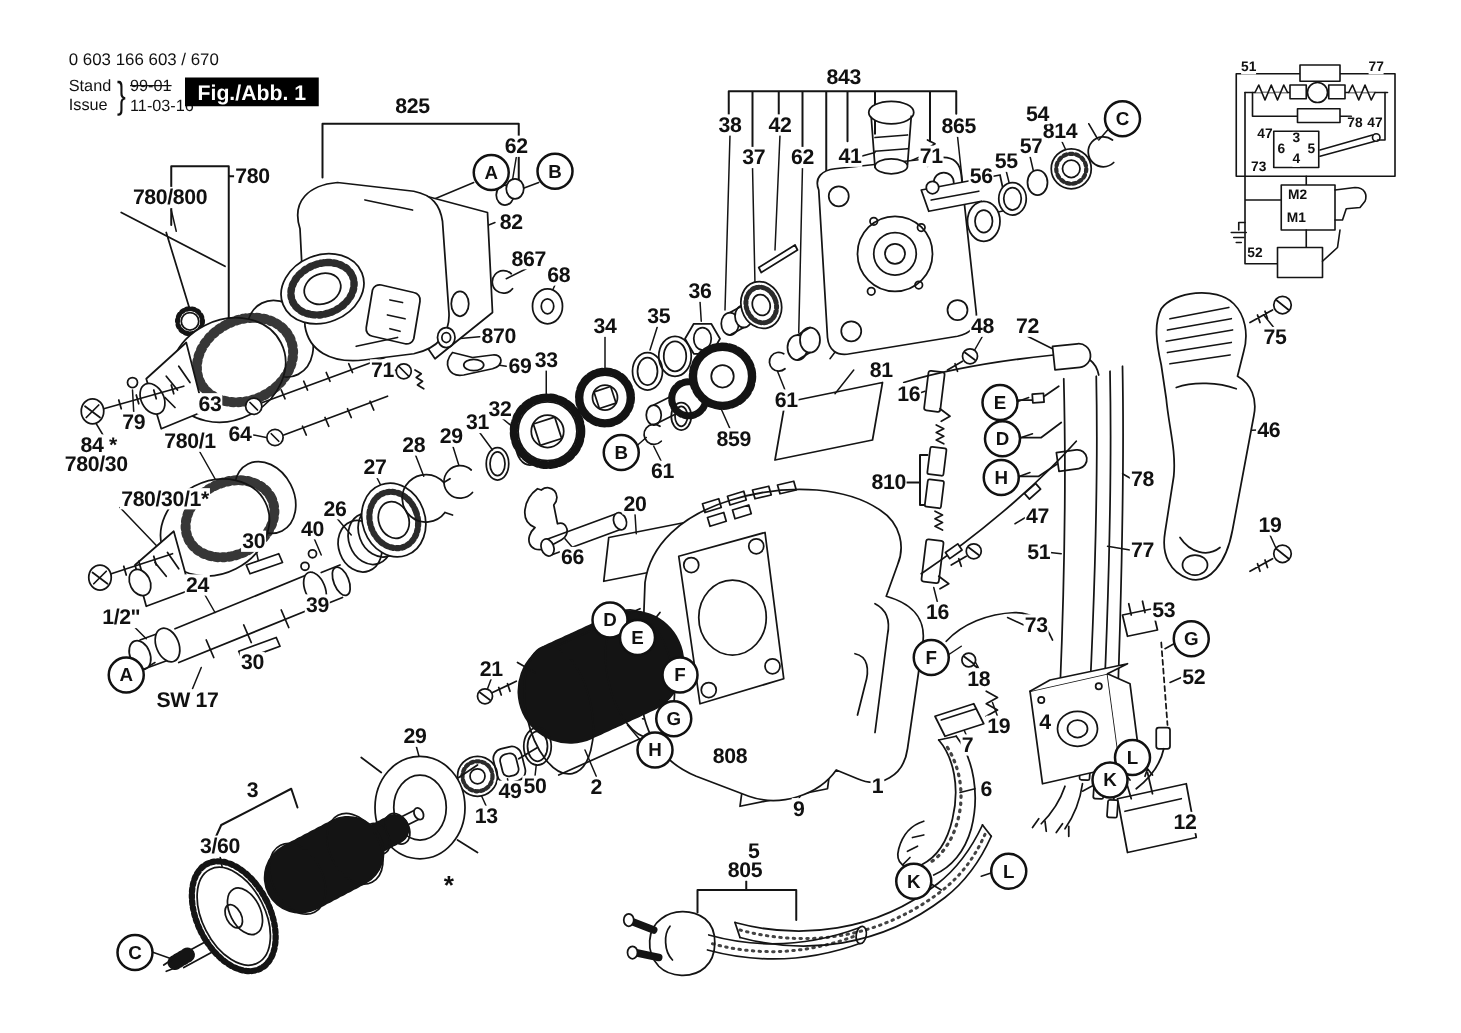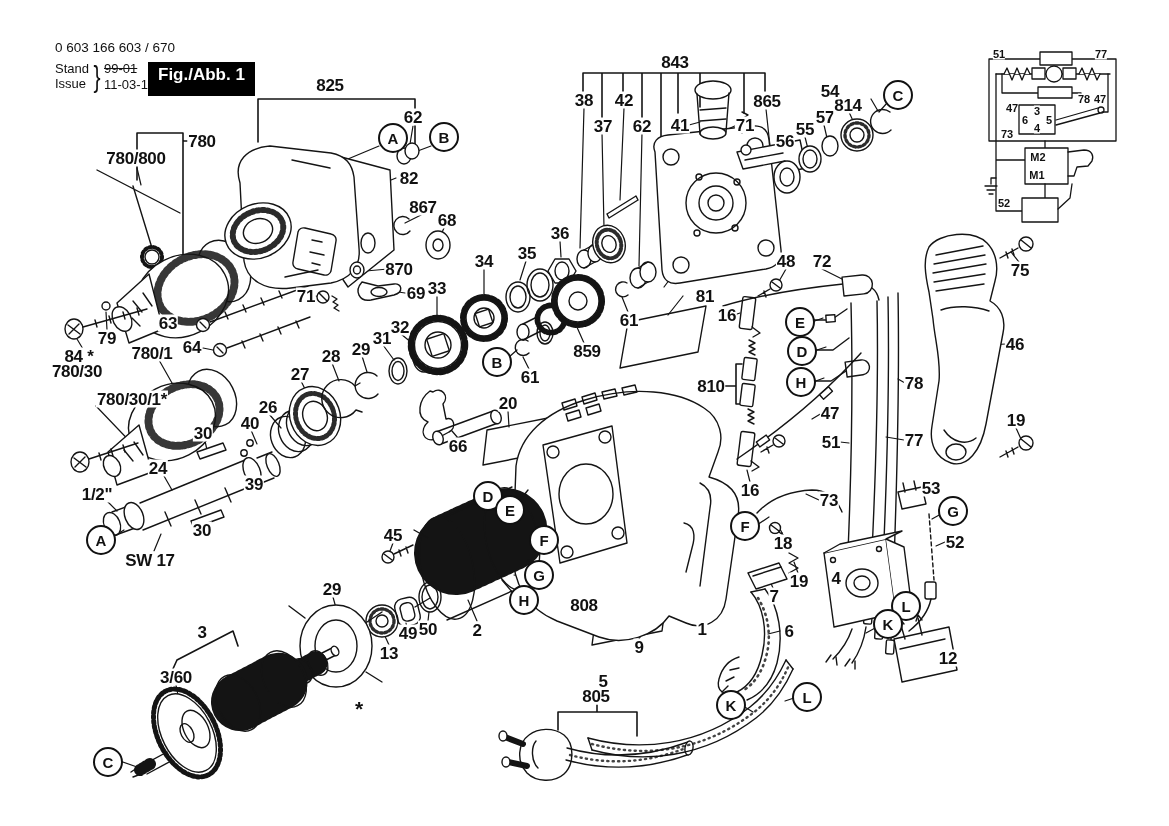--- a/index.html
+++ b/index.html
@@ -15,21 +15,21 @@
   .ilbl{position:absolute;transform:translate(-50%,-50%);font-weight:bold;font-size:11px;
         line-height:1;background:#fff;padding:0}
   .meta{position:absolute;left:55px;top:40px;z-index:3;font-size:13px}
   .meta .pn{font-size:13.5px;margin-bottom:5px}
   .rev{display:flex;align-items:center}
   .revcol{display:flex;flex-direction:column;line-height:1.15}
   .brace{font-size:30px;font-weight:300;transform:scaleX(.7);margin:0 2px 0 3px}
   .datecol{display:flex;flex-direction:column;line-height:1.2}
   .strike{text-decoration:line-through}
   .figbox{position:absolute;left:148px;top:62px;z-index:3;background:#000;color:#fff;
-          font-weight:bold;font-size:17px;padding:3px 10px 11px}
+          font-weight:bold;font-size:17px;padding:3px 10px 0}
   .legend{position:absolute;left:355px;top:701px;z-index:3;display:flex;gap:7px}
   .legend .star{font-size:21px;font-weight:bold;line-height:.8}
   .legend-lines{font-size:13px;line-height:14.6px}
   .footer{position:absolute;left:987px;top:722px;z-index:3;font-size:12.5px;line-height:14px}
 </style>
 </head>
 <body>
 
 <div class="stage">
 
@@ -593,21 +593,21 @@
       <div class="lbl" style="left: 1016px; top: 420px;">19</div>
       <div class="lbl" style="left: 931px; top: 488px;">53</div>
       <div class="lbl" style="left: 829px; top: 500px;">73</div>
       <div class="lbl" style="left: 783px; top: 543px;">18</div>
       <div class="lbl" style="left: 799px; top: 581px;">19</div>
       <div class="lbl" style="left: 774px; top: 596px;">7</div>
       <div class="lbl" style="left: 836px; top: 578px;">4</div>
       <div class="lbl" style="left: 955px; top: 542px;">52</div>
       <div class="lbl" style="left: 948px; top: 658px;">12</div>
       <div class="lbl" style="left: 789px; top: 631px;">6</div>
-      <div class="lbl" style="left: 393px; top: 535px;">45</div>
+      <div class="lbl" style="left: 393px; top: 535px;">21</div>
       <div class="lbl" style="left: 332px; top: 589px;">29</div>
       <div class="lbl" style="left: 389px; top: 653px;">13</div>
       <div class="lbl" style="left: 408px; top: 633px;">49</div>
       <div class="lbl" style="left: 428px; top: 629px;">50</div>
       <div class="lbl" style="left: 477px; top: 630px;">2</div>
       <div class="lbl" style="left: 584px; top: 605px;">808</div>
       <div class="lbl" style="left: 639px; top: 647px;">9</div>
       <div class="lbl" style="left: 702px; top: 629px;">1</div>
       <div class="lbl" style="left: 202px; top: 632px;">3</div>
       <div class="lbl" style="left: 176px; top: 677px;">3/60</div>

